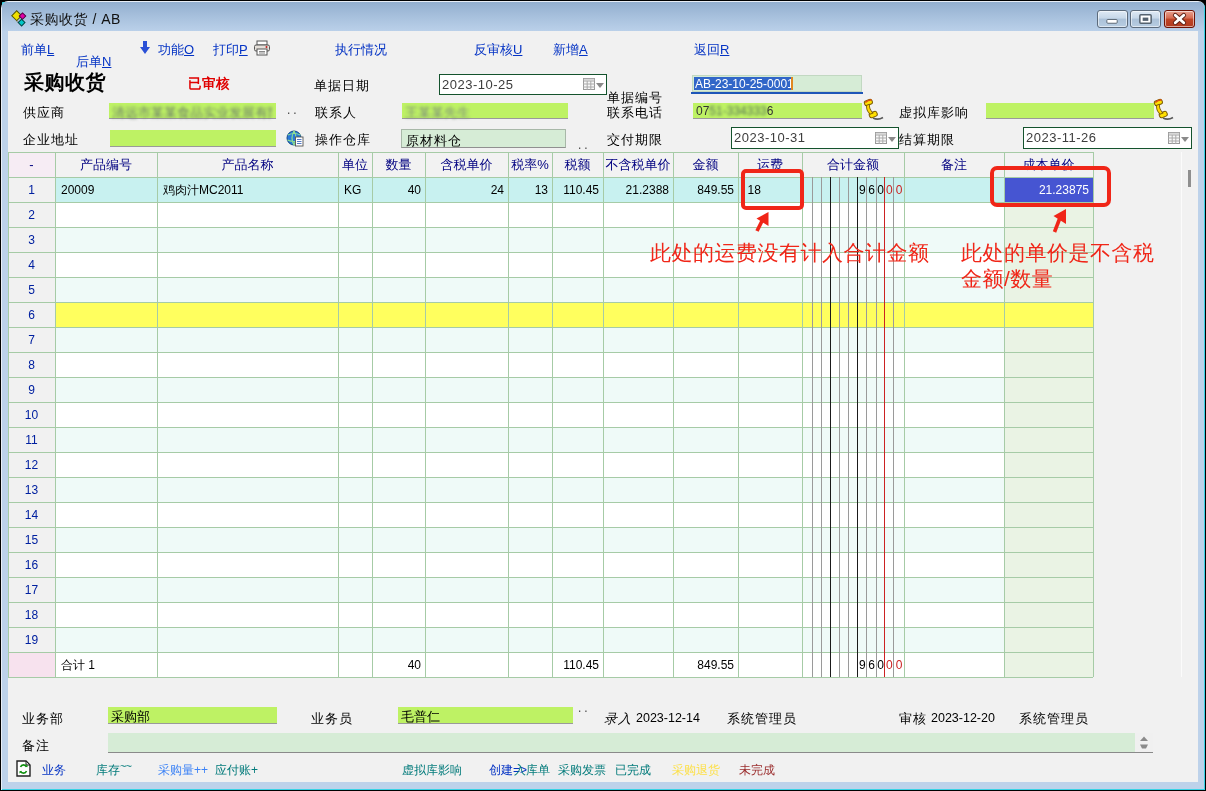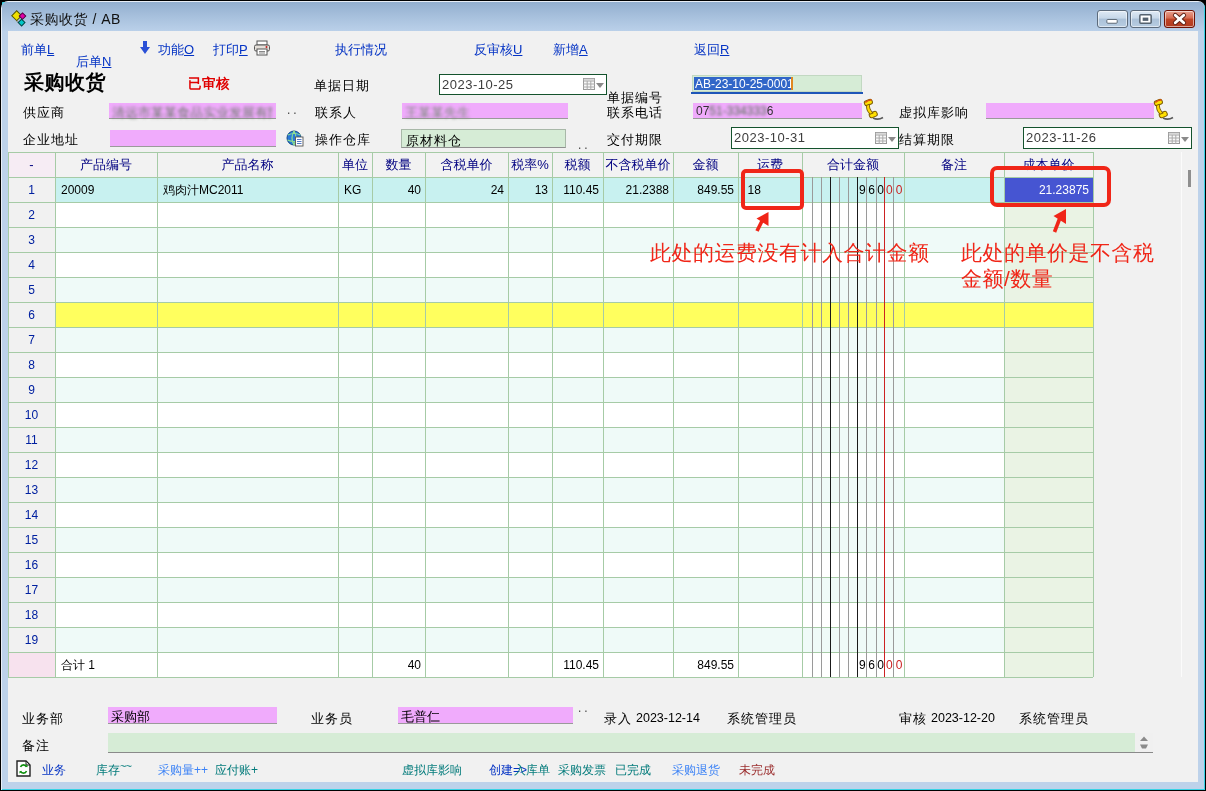--- a/index.html
+++ b/index.html
@@ -1,21 +1,21 @@
 <!DOCTYPE html>
 <html><head><meta charset="utf-8">
 <style>
 *{margin:0;padding:0;box-sizing:border-box;}
 html,body{width:1206px;height:791px;overflow:hidden;}
 body{position:relative;background:#000;border-radius:8px 8px 0 0;font-family:"Liberation Sans",sans-serif;}
 .abs{position:absolute;}
 .lbl{position:absolute;font-size:13px;color:#000;white-space:nowrap;letter-spacing:1px;}
 .tb{position:absolute;font-size:13px;color:#0433c4;white-space:nowrap;top:41px;}
 .tb u{text-decoration:underline;}
-.gf{position:absolute;background:#f0abfc;border-bottom:1px solid #9a9a9a;}
+.gf{position:absolute;background:#bef264;border-bottom:1px solid #9a9a9a;}
 .combo{position:absolute;background:#fff;border:1px solid #14532d;color:#3c3c3c;font-size:13px;margin-left:38px;}
 .combo .dt{position:absolute;left:2px;top:2px;font-family:"Liberation Sans",sans-serif;letter-spacing:0.5px;}
 .st{position:absolute;font-size:12px;white-space:nowrap;top:762px;}
 .ann{position:absolute;color:#f02618;font-size:21px;white-space:nowrap;letter-spacing:0.5px;}
 </style></head><body>
 <div class="abs" style="left:1px;top:1px;right:1px;bottom:1px;background:#e8eef6;border-radius:7px 7px 0 0;"></div>
 <div class="abs" style="left:2px;top:2px;right:1px;bottom:1px;background:#38d2e4;border-radius:0 6px 0 0;"></div>
 <div class="abs" style="left:2px;top:2px;right:2px;bottom:2px;background:#bdd2ea;border-radius:5px 5px 0 0;"></div>
 <div class="abs" style="left:2px;top:2px;right:2px;height:29px;background:linear-gradient(#93afcf,#a9c2de 55%,#bad0e9);border-radius:5px 5px 0 0;"></div>
 
@@ -329,21 +329,21 @@
 <div class="lbl" style="left:22px;top:710px;">业务部</div>
 <div class="lbl" style="left:311px;top:710px;">业务员</div>
 <div class="lbl" style="left:22px;top:737px;">备注</div>
 <div class="gf" style="left:108px;top:707px;width:169px;height:17px;">
     <span style="position:absolute;left:3px;top:1px;font-size:13px;">采购部</span>
   </div>
 <div class="gf" style="left:398px;top:707px;width:175px;height:17px;">
     <span style="position:absolute;left:3px;top:1px;font-size:13px;">毛普仁</span>
   </div>
 <div class="abs" style="left:578px;top:701px;font-size:12px;color:#444;letter-spacing:3px;">..</div>
-<div class="lbl" style="left:604px;top:710px;">录入</div>
+<div class="lbl" style="left:604px;top:710px;font-style:italic;">录入</div>
 <div class="lbl" style="left:727px;top:710px;">系统管理员</div>
 <div class="lbl" style="left:899px;top:710px;">审核</div>
 <div class="lbl" style="left:1019px;top:710px;">系统管理员</div>
 <div class="abs" style="left:636px;top:711px;font-size:12.5px;color:#000;">2023-12-14</div>
 <div class="abs" style="left:931px;top:711px;font-size:12.5px;color:#000;">2023-12-20</div>
 <div class="abs" style="left:108px;top:733px;width:1027px;height:19px;background:#d6ecd6;"></div>
 <div class="abs" style="left:1135px;top:733px;width:18px;height:19px;background:#f0f0f0;">
 <svg width="18" height="19" viewBox="0 0 18 19">
       <path d="M5 8 L9 3.5 L13 8 Z" fill="#8a8a8a"></path>
       <path d="M5 11.5 L13 11.5 L11 15.5 L7 15.5 Z" fill="#8a8a8a"></path>
@@ -361,21 +361,21 @@
 </svg>
 <div class="st" style="left:42px;color:#0433c4;">业务</div>
 <div class="st" style="left:96px;color:#007a7a;">库存<span style="position:relative;top:-4px;font-size:11px;letter-spacing:-1px;">~~</span></div>
 <div class="st" style="left:158px;color:#3b82f6;">采购量++</div>
 <div class="st" style="left:215px;color:#007a7a;">应付账+</div>
 <div class="st" style="left:402px;color:#007a7a;">虚拟库影响</div>
 <div class="st" style="left:469px;color:#0433c4;margin-left:20px;">创建=&gt;</div>
 <div class="st" style="left:514px;color:#007a7a;">入库单</div>
 <div class="st" style="left:558px;color:#007a7a;">采购发票</div>
 <div class="st" style="left:615px;color:#007a7a;">已完成</div>
-<div class="st" style="left:672px;color:#3b82f6;">采购退货</div>
+<div class="st" style="left:672px;color:#fde047;">采购退货</div>
 <div class="st" style="left:739px;color:#9b2d2d;">未完成</div>
 <div class="abs" style="left:741px;top:169px;width:63px;height:41px;border:4px solid #f02618;border-radius:5px;"></div>
 <div class="abs" style="left:990px;top:166px;width:121px;height:41px;border:4px solid #f02618;border-radius:7px;"></div>
 <svg class="abs" style="left:754px;top:210px;" width="18" height="24" viewBox="0 0 18 24">
 <path d="M14.5 2 L2.5 8.5 L14.5 16 Z" fill="#f02618"></path>
 <path d="M8 11 L3 21" stroke="#f02618" stroke-width="3.6"></path>
   </svg>
 <svg class="abs" style="left:1051px;top:207px;" width="18" height="28" viewBox="0 0 18 28">
 <path d="M15 2 L2.5 9 L15 17 Z" fill="#f02618"></path>
 <path d="M8.5 12 L3.5 25" stroke="#f02618" stroke-width="3.6"></path>

